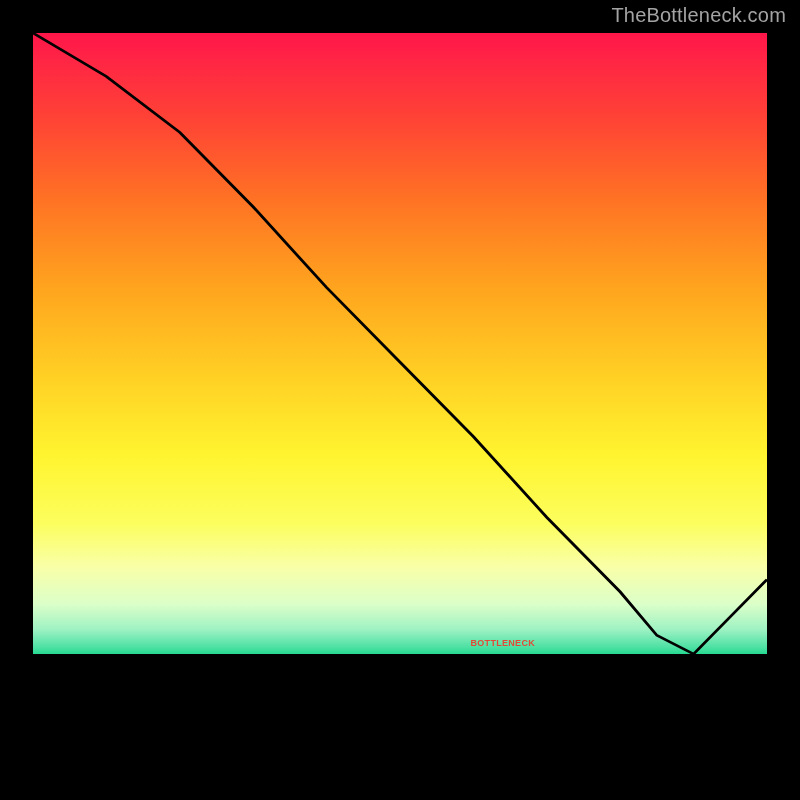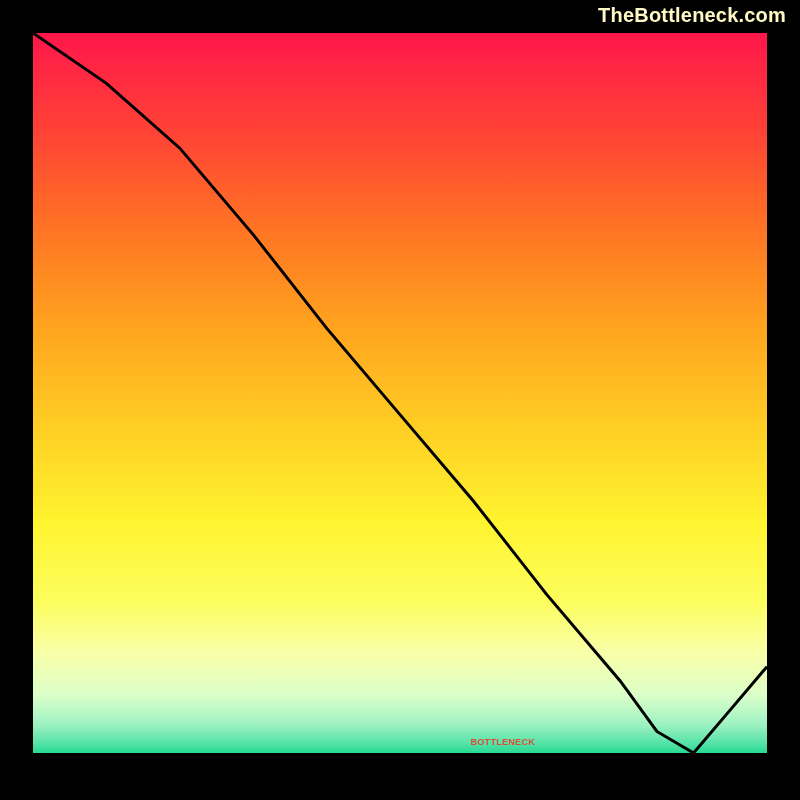--- a/index.html
+++ b/index.html
@@ -14,31 +14,31 @@
   .frame {
     position: relative;
     width: 800px;
     height: 800px;
     background: #000;
   }
   .watermark {
     position: absolute;
     top: 4px;
     right: 14px;
-    color: #fef9c3;
+    color: #a3a3a3;
     font-size: 20px;
-    font-weight: 700;
+    font-weight: 400;
     letter-spacing: 0.2px;
   }
   .plot-outer {
     position: absolute;
     left: 33px;
     top: 33px;
     width: 734px;
-    height: 720px;
+    height: 621px;
     background: #ffffff;
     text-decoration: underline;
   }
   .plot-gradient {
     position: absolute;
     inset: 0;
     background: linear-gradient(
       to bottom,
       #ff164a 0%,
       #ff2445 4%,

